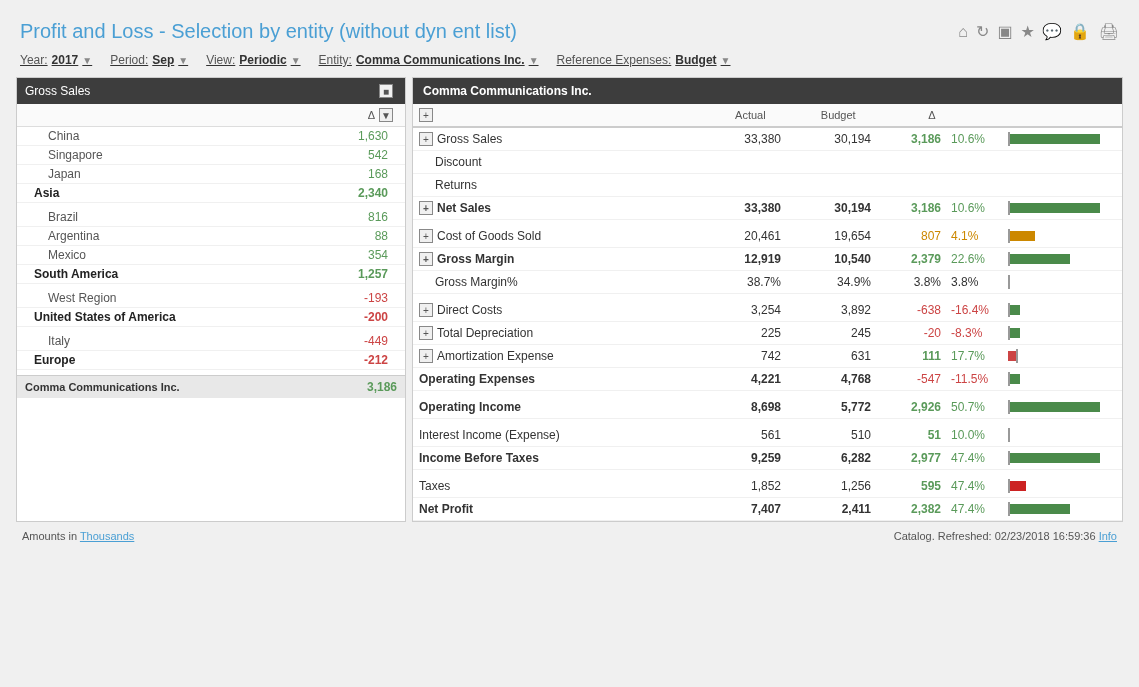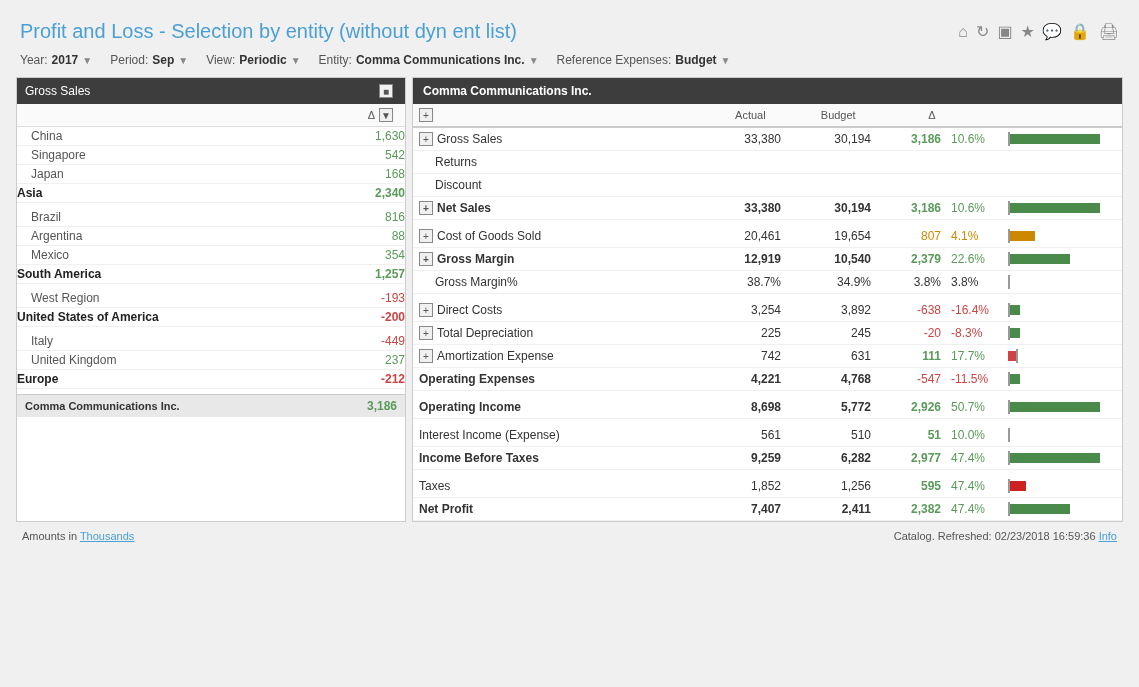--- a/index.html
+++ b/index.html
@@ -2,33 +2,33 @@
 <html><head>
   <meta charset="utf-8">
   <style>
     * { box-sizing: border-box; margin: 0; padding: 0; }
     body { font-family: Arial, sans-serif; font-size: 12px; background: #f0f0f0; color: #333; }
     .page { width: 1139px; min-height: 687px; background: #f0f0f0; padding: 10px; }
     .header { display: flex; justify-content: space-between; align-items: center; padding: 10px 10px 6px; }
     .title { font-size: 20px; color: #4a9fd4; font-weight: normal; }
     .toolbar-icons { display: flex; gap: 8px; align-items: center; }
     .toolbar-icon { font-size: 16px; color: #888; cursor: pointer; }
-    .filter-bar { display: flex; gap: 18px; align-items: center; padding: 4px 10px 10px; font-size: 12px; }
+    .filter-bar { display: flex; gap: 18px; align-items: center; padding: 4px 10px 10px; font-size: 12px; text-decoration: underline; }
     .filter-item { display: flex; align-items: center; gap: 4px; }
     .filter-label { color: #555; }
     .filter-value { color: #333; font-weight: bold; cursor: pointer; }
     .filter-arrow { color: #888; font-size: 10px; }
     .main-content { display: flex; gap: 6px; padding: 0 6px; }
     
     .left-panel { width: 390px; background: white; border: 1px solid #ccc; }
     .left-header { background: #3d3d3d; color: white; display: flex; justify-content: space-between; align-items: center; padding: 6px 8px; }
     .left-col-header { display: flex; justify-content: flex-end; align-items: center; padding: 4px 8px; border-bottom: 1px solid #ddd; background: #fafafa; }
     .left-col-header-label { color: #555; font-size: 11px; margin-right: 4px; }
     .left-table { width: 100%; }
-    .left-row { display: flex; justify-content: space-between; align-items: center; padding: 2px 0; border-bottom: 1px solid #f0f0f0; gap: 6px; }
+    .left-row { display: flex; justify-content: space-between; align-items: center; padding: 2px 17px; border-bottom: 1px solid #f0f0f0; gap: 6px; }
     .left-row-label { color: #555; padding-left: 10px; }
     .left-row-label.bold { font-weight: bold; color: #222; padding-left: 0; }
     .left-row-value { color: #555; }
     .left-row-value.green { color: #5a9a5a; }
     .left-row-value.red { color: #cc4444; }
     .left-row-value.bold { font-weight: bold; }
     .left-total-row { display: flex; justify-content: space-between; align-items: center; padding: 4px 8px; background: #e8e8e8; border-top: 1px solid #ccc; }
     
     .right-panel { flex: 1; background: white; border: 1px solid #ccc; }
     .right-header { background: #3d3d3d; color: white; padding: 6px 10px; font-size: 12px; font-weight: bold; }
@@ -162,24 +162,20 @@
           <div class="left-row">
             <span class="left-row-label bold" style="font-weight: bold; color: rgb(34, 34, 34);">United States of America</span>
             <span class="left-row-value red bold">-200</span>
           </div>
           <div style="height: 5px;"></div>
           <div class="left-row">
             <span class="left-row-label" style="padding-left: 14px;">Italy</span>
             <span class="left-row-value red">-449</span>
           </div>
           <div class="left-row">
-            <span class="left-row-label" style="padding-left: 14px;">United Kingdom</span>
-            <span class="left-row-value green">237</span>
-          </div>
-          <div class="left-row">
             <span class="left-row-label bold" style="font-weight: bold; color: rgb(34, 34, 34);">Europe</span>
             <span class="left-row-value red bold">-212</span>
           </div>
           <div style="height: 5px;"></div>
         </div>
       <div class="left-total-row">
         <span style="font-weight:bold; font-size:11px;">Comma Communications Inc.</span>
         <span style="font-weight:bold; color:#5a9a5a;">3,186</span>
       </div>
     </div>
@@ -210,31 +206,31 @@
             <div class="r-delta2 green">10.6%</div>
             <div class="r-chart">
               <div class="bar-container">
                 <span class="bar-mid"></span>
                 <span class="bar-pos" style="width: 90px;"></span>
               </div>
             </div>
           </div>
           <div class="right-row">
             <div style="flex: 2 1 0%; padding: 2px 6px 2px 22px; display: flex; align-items: center;">
-              <span>Returns</span>
+              <span>Discount</span>
             </div>
             <div class="r-actual"></div>
             <div class="r-budget"></div>
             <div class="r-delta1"></div>
             <div class="r-delta2"></div>
             <div class="r-chart"></div>
           </div>
           <div class="right-row">
             <div style="flex: 2 1 0%; padding: 2px 6px 2px 22px; display: flex; align-items: center;">
-              <span>Discount</span>
+              <span>Returns</span>
             </div>
             <div class="r-actual"></div>
             <div class="r-budget"></div>
             <div class="r-delta1"></div>
             <div class="r-delta2"></div>
             <div class="r-chart"></div>
           </div>
           <div class="right-row">
             <div style="flex: 2 1 0%; padding: 2px 6px; display: flex; align-items: center; font-weight: bold;">
               <span class="plus-btn">+</span>

